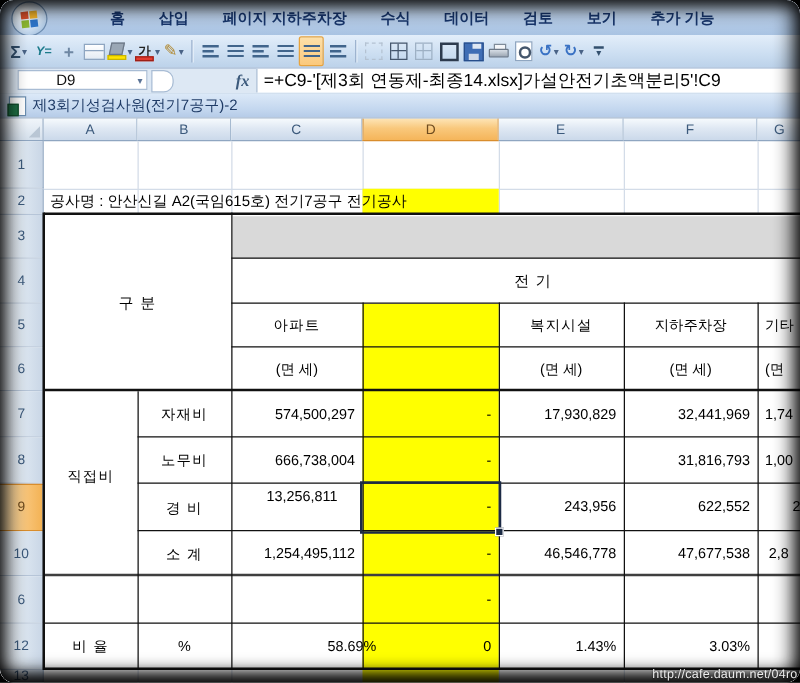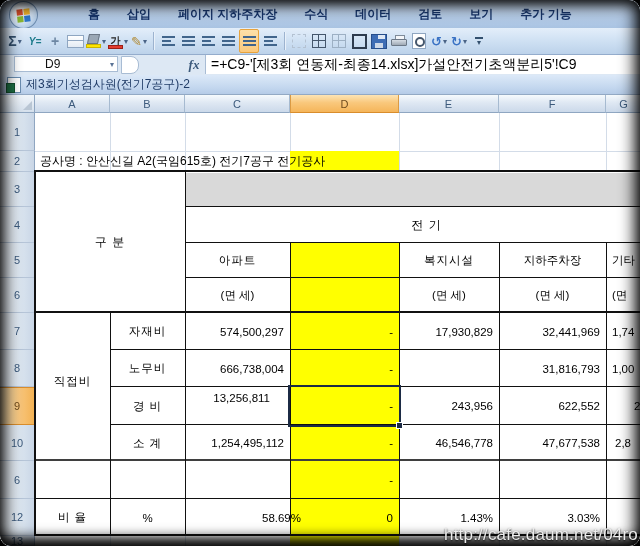--- a/index.html
+++ b/index.html
@@ -104,21 +104,21 @@
         border-bottom:1px solid #d98d2c;border-top:1px solid #d98d2c;color:#6e4b1e;}
   .gl{position:absolute;background:#d3dce8;}
   .fill{position:absolute;}
   .line{position:absolute;background:#111;}
   .cell{position:absolute;font-size:11.5px;color:#000;display:flex;align-items:center;white-space:nowrap;box-sizing:border-box;}
   .num{justify-content:flex-end;padding-right:6px;}
   .ctr{justify-content:center;}
   .ksp{letter-spacing:1px;}
   .sel-border{position:absolute;left:288px;top:290px;width:109px;height:38px;border:2px solid #1c2b45;z-index:20;}
   .sel-border::after{content:"";position:absolute;right:-4px;bottom:-4px;width:5px;height:5px;background:#1c2b45;border:1px solid #fff;}
-  .watermark{position:absolute;right:2px;bottom:1px;z-index:70;font-size:17px;color:#ececec;
+  .watermark{position:absolute;right:2px;bottom:1px;z-index:70;font-size:10px;color:#ececec;
         text-shadow:0 1px 2px #000;letter-spacing:.2px;}
 </style>
 </head>
 <body>
 
 <div class="shot">
  <div class="app">
 
   <div class="ribbon">
     <div class="office-btn">

